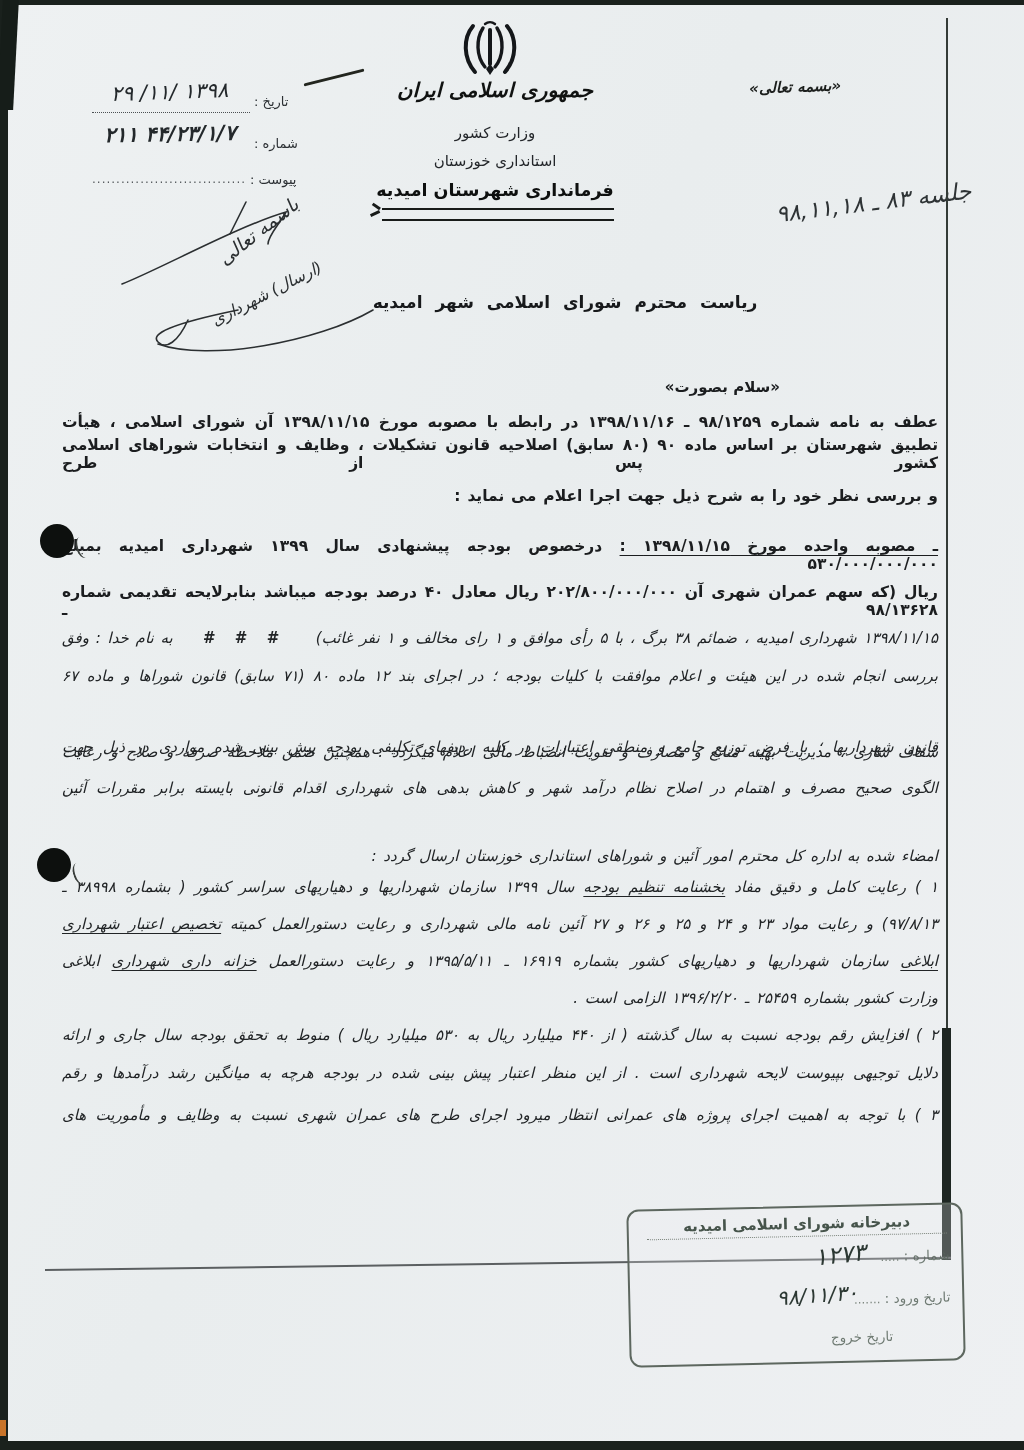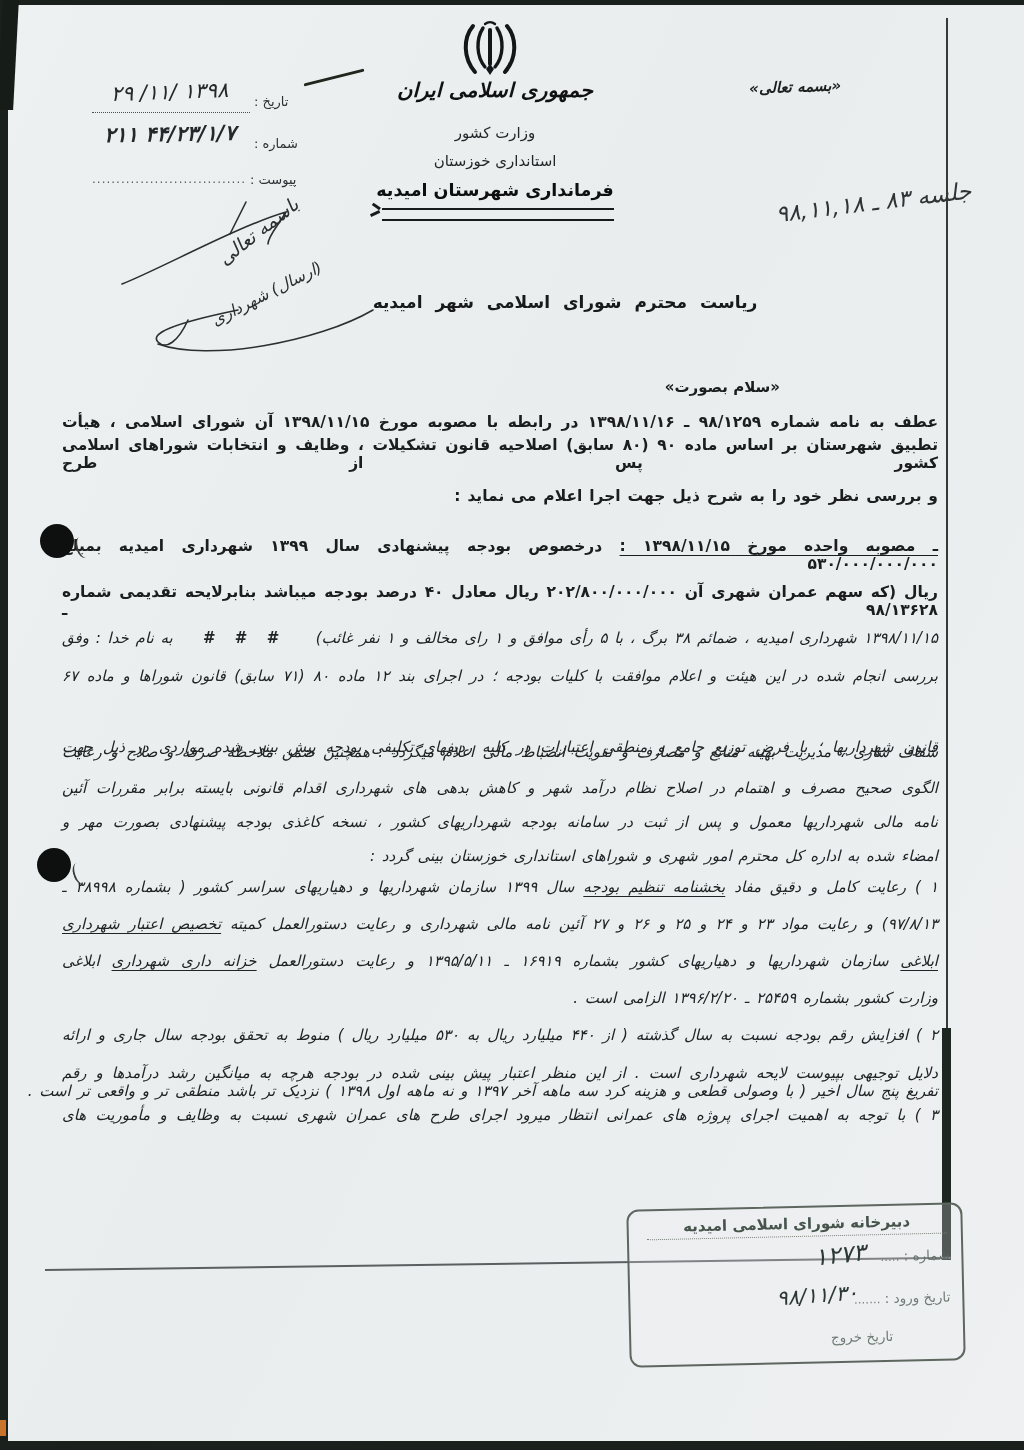--- a/index.html
+++ b/index.html
@@ -154,31 +154,29 @@
   <div class="ln script res3" style="top:629px;">
     <span>۱۳۹۸/۱۱/۱۵ شهرداری امیدیه ، ضمائم ۳۸ برگ ، با ۵ رأی موافق و ۱ رای مخالف و ۱ نفر غائب)</span>
     <span class="marks"># # #</span>
     <span>به نام خدا : وفق</span>
   </div>
 
   <div class="ln script jl" style="top:667px;"><span>بررسی انجام شده در این هیئت و اعلام موافقت با کلیات بودجه ؛ در اجرای بند ۱۲ ماده ۸۰ (۷۱ سابق) قانون شوراها و ماده ۶۷</span></div>
   <div class="ln script jl" style="top:738px;"><span>قانون شهرداریها ؛ با فرض توزیع جامع و منطقی اعتبارات در کلیه ردیفهای تکلیفی بودجه پیش بینی شده مواردی در ذیل جهت</span></div>
   <div class="ln script jl" style="top:743px;"><span>شفاف سازی ، مدیریت بهینه منابع و مصارف و تقویت انضباط مالی  اعلام میگردد . همچنین ضمن ملاحظه صرفه و صلاح و رعایت</span></div>
   <div class="ln script jl" style="top:779px;"><span>الگوی صحیح مصرف و اهتمام در اصلاح نظام درآمد شهر و کاهش بدهی های شهرداری  اقدام قانونی بایسته برابر مقررات  آئین</span></div>
-  <div class="ln script jl" style="top:813px;"><span>نامه مالی شهرداریها معمول و پس از ثبت در سامانه بودجه شهرداریهای کشور  ، نسخه کاغذی بودجه پیشنهادی بصورت مهر و</span></div>
-  <div class="ln script right" style="top:847px;">امضاء شده به اداره کل محترم امور شهری و شوراهای استانداری خوزستان بینی گردد :</div>
+  <div class="ln script right" style="top:847px;">امضاء شده به اداره کل محترم امور آئین و شوراهای استانداری خوزستان ارسال گردد :</div>
 
   <div class="ln script jl" style="top:878px;"><span>۱ ) رعایت کامل و دقیق مفاد </span><span class="u">بخشنامه تنظیم بودجه</span><span> سال ۱۳۹۹ سازمان شهرداریها و دهیاریهای سراسر کشور ( بشماره ۳۸۹۹۸ ـ</span></div>
   <div class="ln script jl" style="top:915px;"><span>۹۷/۸/۱۳) و رعایت مواد ۲۳ و ۲۴ و ۲۵ و ۲۶ و ۲۷ آئین نامه مالی شهرداری و رعایت دستورالعمل کمیته </span><span class="u">تخصیص اعتبار شهرداری</span></div>
   <div class="ln script jl" style="top:952px;"><span class="u">ابلاغی</span><span> سازمان شهرداریها و دهیاریهای کشور بشماره ۱۶۹۱۹  ـ ۱۳۹۵/۵/۱۱ و رعایت دستورالعمل </span><span class="u">خزانه داری شهرداری</span><span> ابلاغی</span></div>
   <div class="ln script right" style="top:989px;">وزارت کشور بشماره ۲۵۴۵۹ ـ ۱۳۹۶/۲/۲۰ الزامی است .</div>
 
   <div class="ln script jl" style="top:1008px;margin-top:18px;"><span>۲ ) افزایش رقم بودجه نسبت به سال گذشته ( از ۴۴۰ میلیارد ریال به ۵۳۰ میلیارد ریال ) منوط به تحقق بودجه سال جاری و ارائه</span></div>
   <div class="ln script jl" style="top:1046px;margin-top:18px;"><span>دلایل توجیهی بپیوست لایحه شهرداری است . از این منظر اعتبار پیش بینی شده در بودجه هرچه به میانگین رشد درآمدها و رقم</span></div>
-  <div class="ln script right" style="top:1064px;margin-top:18px;">تفریغ پنج سال اخیر ( با وصولی قطعی و هزینه کرد سه ماهه آخر ۱۳۹۷ و نه ماهه اول ۱۳۹۸ )  نزدیک تر باشد منطقی تر و واقعی تر است .</div>
 
   <div class="ln script jl" style="top:1106px;"><span>۳ ) با توجه به اهمیت اجرای پروژه های عمرانی انتظار میرود اجرای طرح های عمران شهری نسبت به وظایف و مأموریت های</span></div>
 
   <div class="stamp">
     <div class="stamp-title">دبیرخانه شورای اسلامی امیدیه</div>
     <div class="stamp-lbl" style="right:12px;top:42px;"><span>شماره :</span> <span class="stamp-dots">.....</span></div>
     <div class="stamp-num hand stamp-val">۱۲۷۳</div>
     <div class="stamp-lbl" style="right:12px;top:84px;"><span>تاریخ ورود :</span> <span class="stamp-dots">.......</span></div>
     <div class="stamp-date hand stamp-val">۹۸/۱۱/۳۰</div>
     <div class="stamp-lbl" style="right:70px;top:122px;">تاریخ خروج</div>

